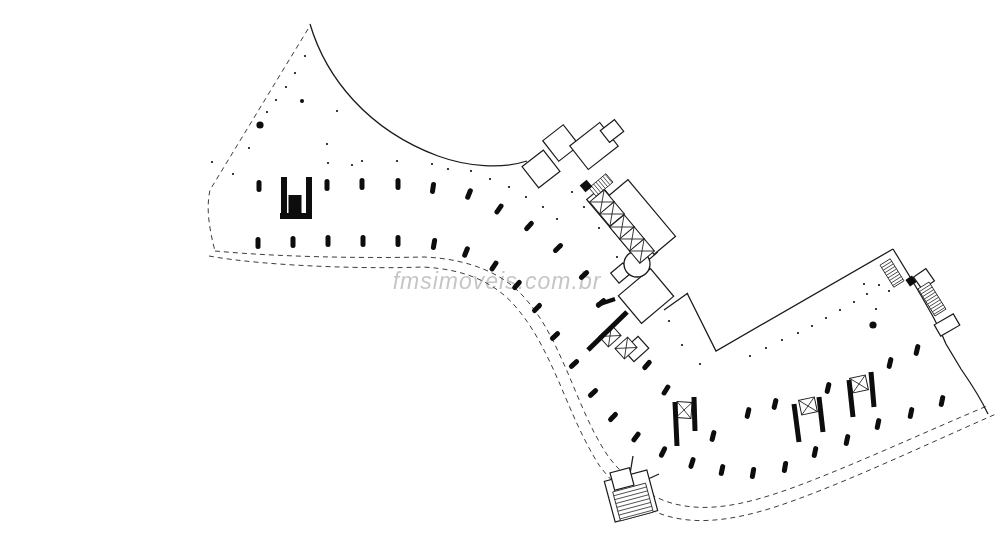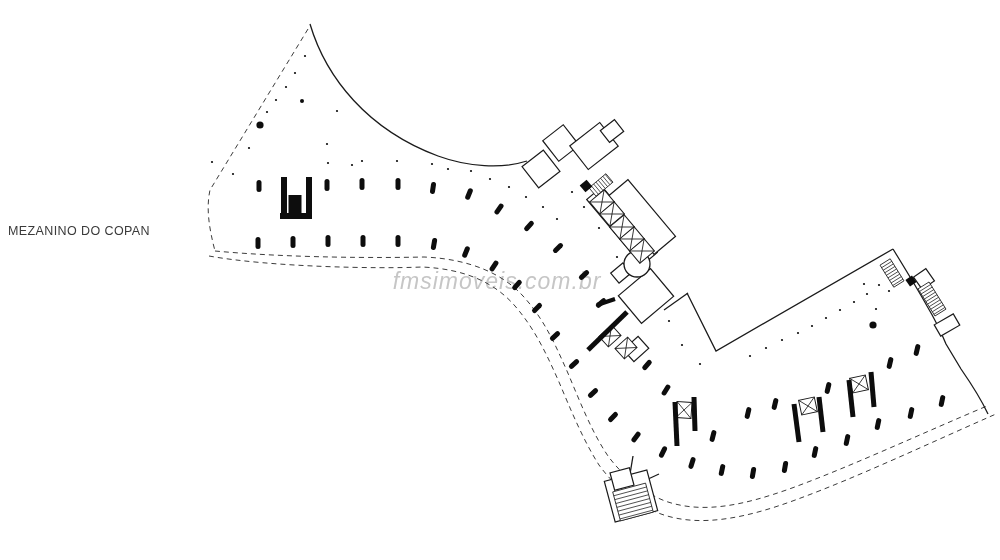--- a/index.html
+++ b/index.html
@@ -15,21 +15,20 @@
     font-size:23px;letter-spacing:1px;white-space:nowrap;pointer-events:none;
     font-weight:400;
     font-style:italic;
   }
   svg{position:absolute;left:0;top:0;}
 </style>
 </head>
 <body>
 
 <div class="title-block">
-  <p class="title-sub" style="color: rgb(58, 58, 58);">MEZANINO DO COPAN</p>
 </div>
 
 <div class="watermark" style="color: rgb(198, 198, 198);">fmsimoveis.com.br</div>
 
 <svg id="plan-svg" width="1000" height="560" viewBox="0 0 1000 560">
     <g>
       <path d="M 308,29 L 210,190 C 206,208 209,228 215,251" fill="none" stroke="#3c3c3c" stroke-width="1" stroke-dasharray="5 4"></path>
       <path d="M 215,251 C 290,258 380,258 424,257 C 470,259 503,274 523,296 C 544,319 555,344 567,371 C 579,399 591,431 608,456 C 622,475 642,492 665,501 C 702,514 742,506 792,488 C 852,466 925,432 987,406" fill="none" stroke="#3c3c3c" stroke-width="1" stroke-dasharray="5 4"></path>
       <path d="M 209,256 C 270,267 378,269 422,267 C 467,269 496,284 515,306 C 535,329 547,355 559,382 C 570,408 583,440 599,465 C 615,487 637,505 661,514 C 700,528 747,518 798,499 C 858,477 932,442 996,414" fill="none" stroke="#3c3c3c" stroke-width="1" stroke-dasharray="5 4"></path>
       <path d="M 636,313 L 659,302" fill="none" stroke="#3c3c3c" stroke-width="1" stroke-dasharray="5 4"></path>

